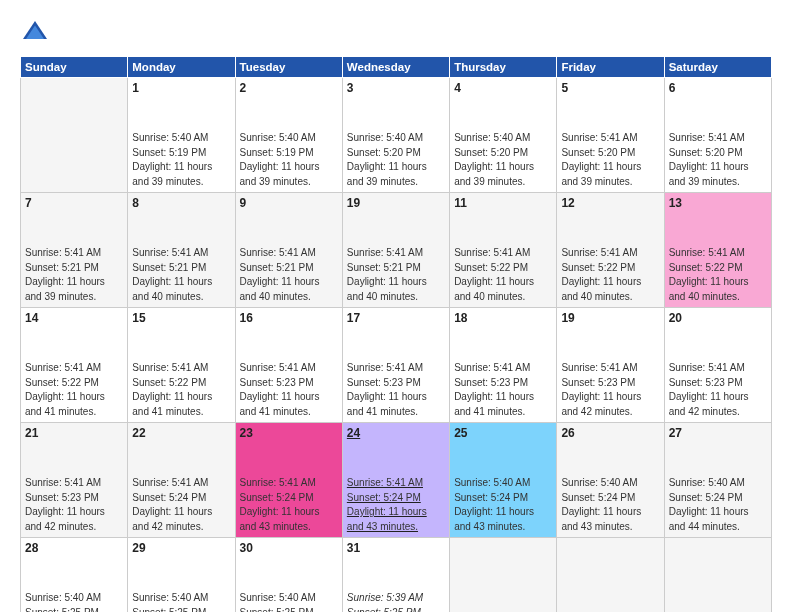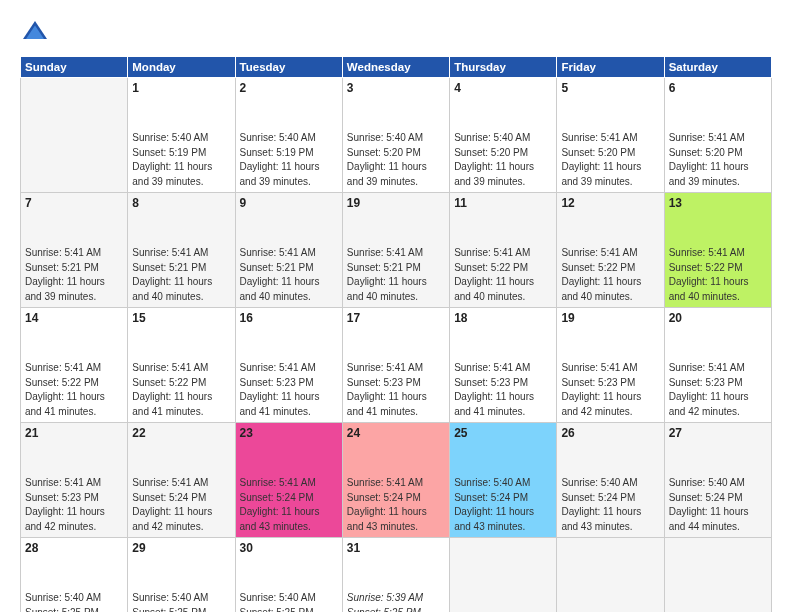--- a/index.html
+++ b/index.html
@@ -216,21 +216,21 @@
 Daylight: 11 hours
 and 40 minutes.</div>
           </td>
           <td style="background: rgb(245, 245, 245);">
             <span class="day-num">12</span>
             <div class="day-info" style="white-space: pre-line;">Sunrise: 5:41 AM
 Sunset: 5:22 PM
 Daylight: 11 hours
 and 40 minutes.</div>
           </td>
-          <td style="background: #bef264;">
+          <td style="background: #f9a8d4;">
             <span class="day-num">13</span>
             <div class="day-info" style="white-space: pre-line;">Sunrise: 5:41 AM
 Sunset: 5:22 PM
 Daylight: 11 hours
 and 40 minutes.</div>
           </td>
         </tr>
         <tr>
           <td>
             <span class="day-num">14</span>
@@ -297,21 +297,21 @@
 Daylight: 11 hours
 and 42 minutes.</div>
           </td>
           <td style="background: #ec4899;">
             <span class="day-num">23</span>
             <div class="day-info" style="white-space: pre-line;">Sunrise: 5:41 AM
 Sunset: 5:24 PM
 Daylight: 11 hours
 and 43 minutes.</div>
           </td>
-          <td style="background: #fca5a5;">
+          <td style="background: #c4b5fd; text-decoration: underline;">
             <span class="day-num">24</span>
             <div class="day-info" style="white-space: pre-line;">Sunrise: 5:41 AM
 Sunset: 5:24 PM
 Daylight: 11 hours
 and 43 minutes.</div>
           </td>
           <td style="background: #7dd3fc;">
             <span class="day-num">25</span>
             <div class="day-info" style="white-space: pre-line;">Sunrise: 5:40 AM
 Sunset: 5:24 PM

